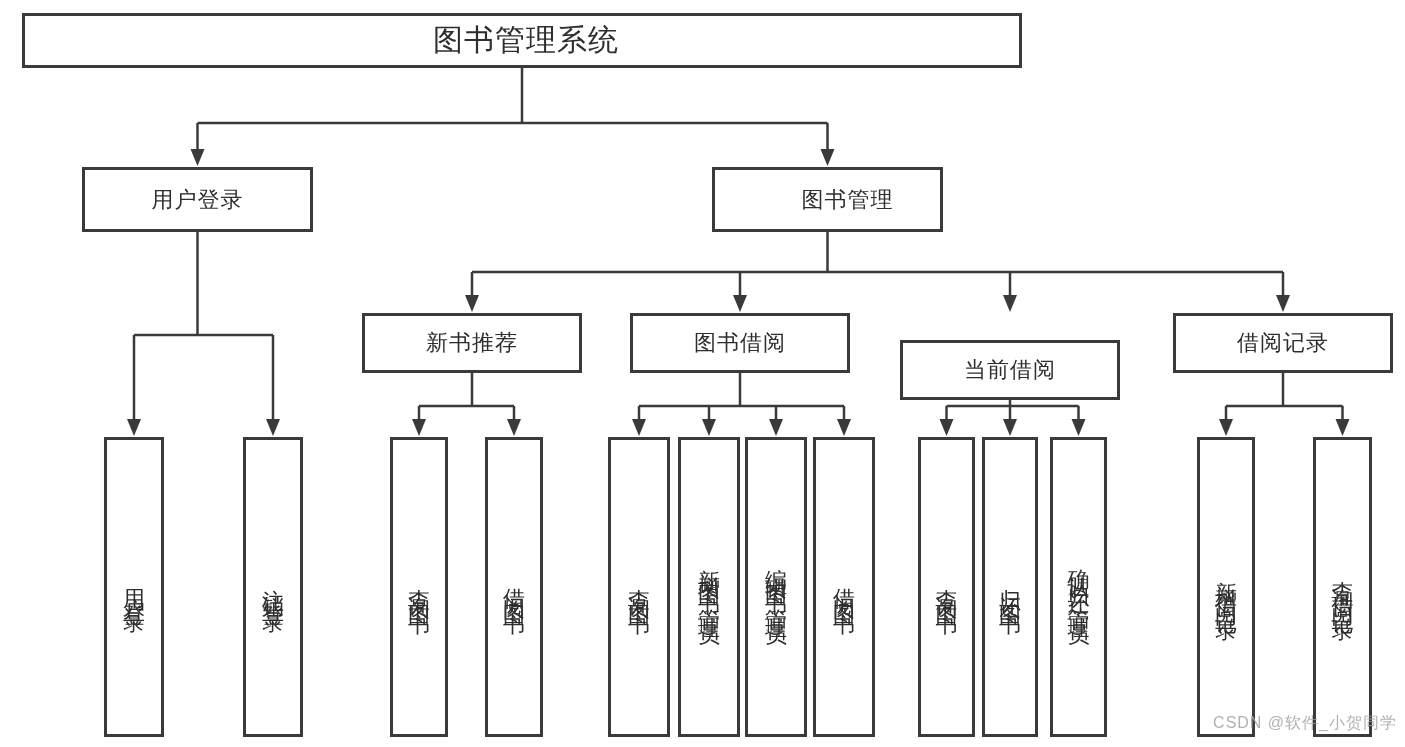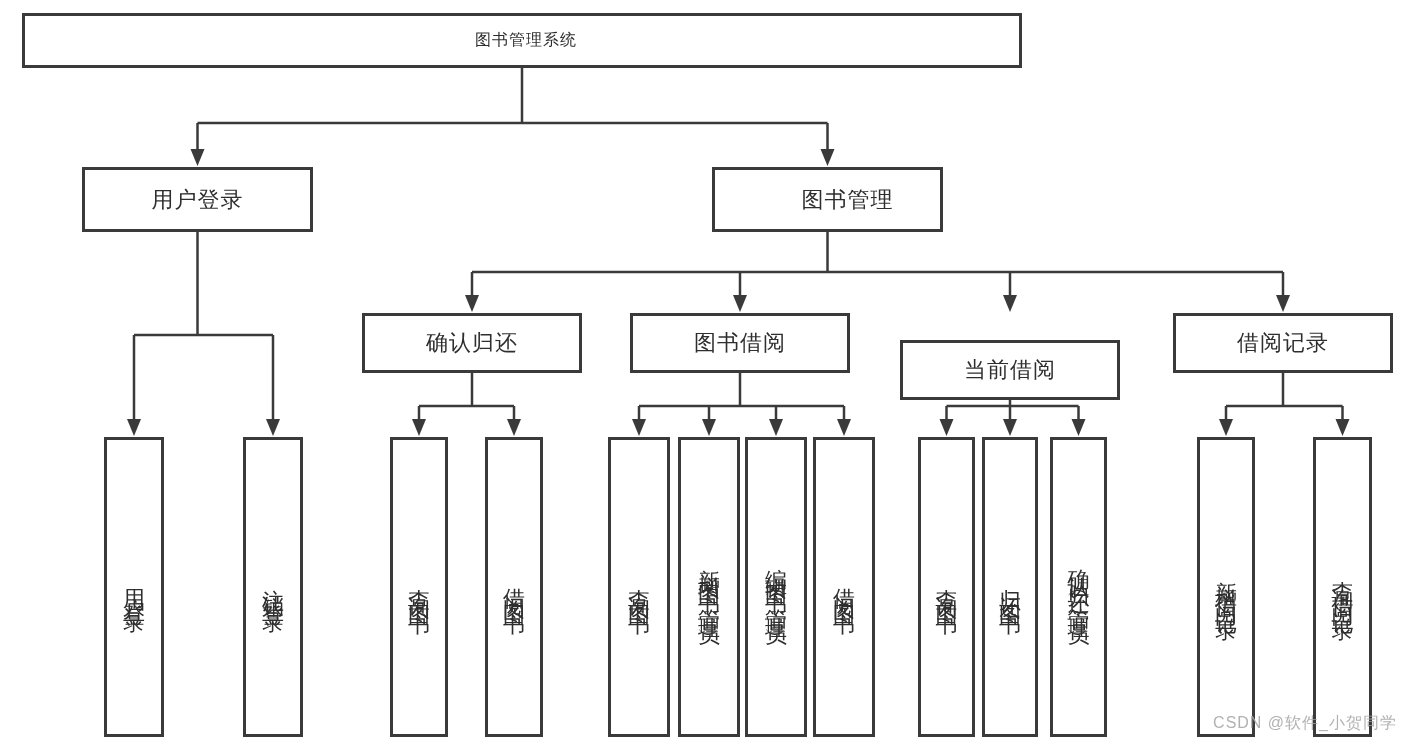--- a/index.html
+++ b/index.html
@@ -22,21 +22,21 @@
     background: #ffffff;
     border: 3px solid #3a3a3a;
     color: #2e2e2e;
     display: flex;
     align-items: center;
     justify-content: center;
     font-size: 22px;
     letter-spacing: 1px;
     white-space: nowrap;
   }
-  .node.root { font-size: 16px; padding-left: 8px; }
+  .node.root { font-size: 30px; padding-left: 8px; }
   .leaf {
     writing-mode: vertical-rl;
     text-orientation: mixed;
     letter-spacing: 8px;
     font-size: 22px;
     white-space: normal;
     line-height: 1;
   }
   #watermark {
     position: absolute;
@@ -120,21 +120,21 @@
       <polygon points="1219,419 1233,419 1226,436"></polygon>
       <polygon points="1335.5,419 1349.5,419 1342.5,436"></polygon>
     </g>
   </svg>
 
   <div class="node root" style="left:22px; top:13px; width:1000px; height:55px;">图书管理系统</div>
 
   <div class="node" style="left:82px; top:167px; width:231px; height:65px;">用户登录</div>
   <div class="node" style="left:712px; top:167px; width:231px; height:65px;padding-left:40px;">图书管理</div>
 
-  <div class="node" style="left:362px; top:313px; width:220px; height:60px;">确认归还</div>
+  <div class="node" style="left:362px; top:313px; width:220px; height:60px;">新书推荐</div>
   <div class="node" style="left:630px; top:313px; width:220px; height:60px;">图书借阅</div>
   <div class="node" style="left:900px; top:313px; width:220px; height:60px;margin-top:27px;">当前借阅</div>
   <div class="node" style="left:1173px; top:313px; width:220px; height:60px;">借阅记录</div>
 
   <div class="node leaf" style="left:104px; top:437px; width:60px; height:300px;">用户登录</div>
   <div class="node leaf" style="left:243px; top:437px; width:60px; height:300px;">注销登录</div>
 
   <div class="node leaf" style="left:390px; top:437px; width:58px; height:300px;">查询图书</div>
   <div class="node leaf" style="left:485px; top:437px; width:58px; height:300px;">借阅图书</div>
 

